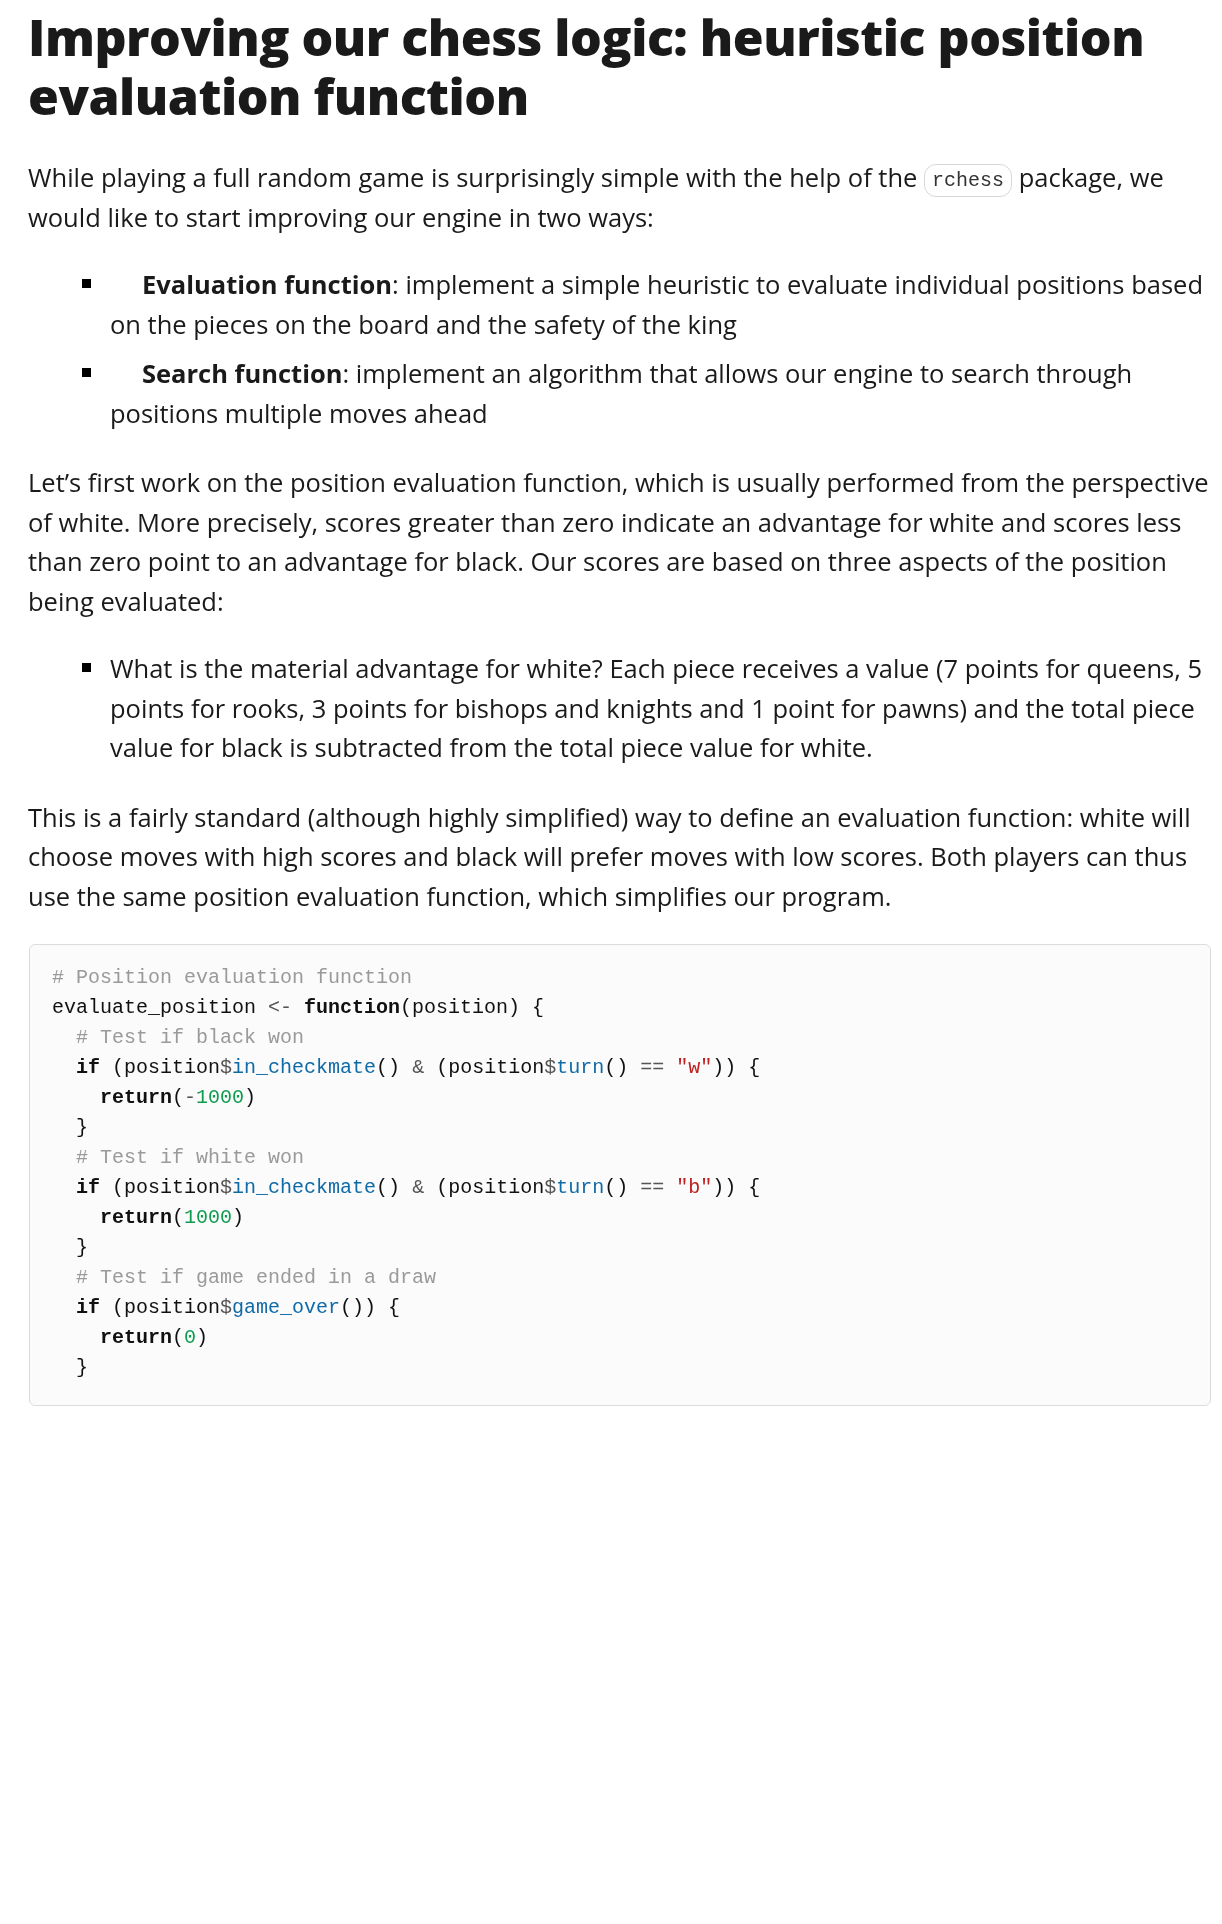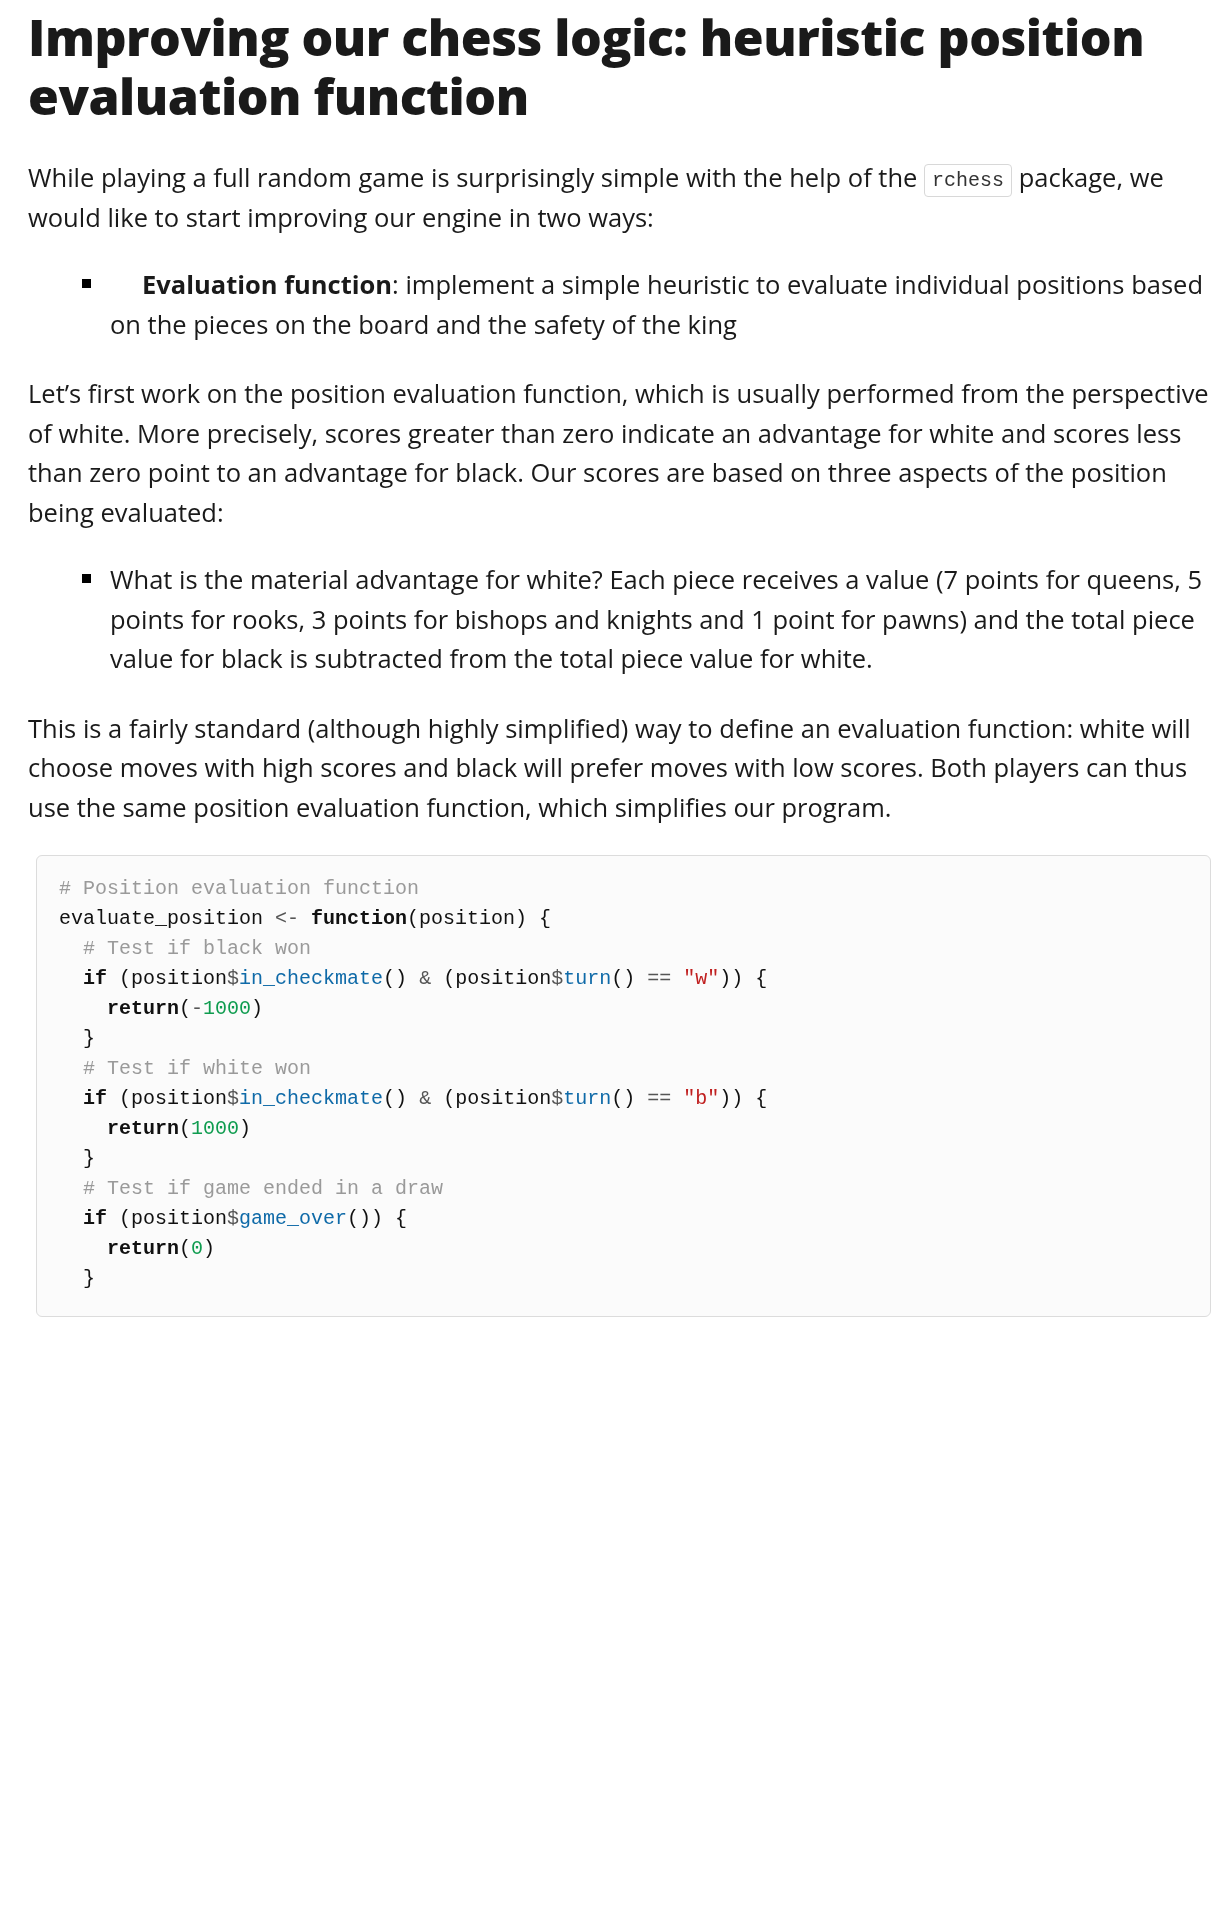--- a/index.html
+++ b/index.html
@@ -27,21 +27,21 @@
     line-height: 1.55;
     margin: 0 0 28px 0;
     font-weight: 400;
   }
   p.body .inline-holder { vertical-align: baseline; }
   code.inline {
     font-family: "Courier New", Courier, monospace;
     font-size: 20px;
     background: #fff;
     border: 1px solid #d8d8d8;
-    border-radius: 4px;
+    border-radius: 12px;
     padding: 4px 7px 4px 7px;
     color: #333;
     vertical-align: 1px;
   }
   ul.bullets {
     list-style: none;
     padding: 0 0 0 54px;
     margin: 0 0 30px 0;
   }
   ul.bullets > li {
@@ -56,21 +56,21 @@
     position: absolute;
     left: 0;
     top: 14px;
     width: 9px;
     height: 9px;
     background: #000;
   }
   .b { font-weight: 700; margin-left: 32px; }
 
   pre.codeblock {
-    margin: 18px 0 0 8px;
+    margin: 18px 0 0 1px;
     padding: 18px 22px 22px 22px;
     border: 1px solid #dcdcdc;
     border-radius: 6px;
     background: #fbfbfb;
     font-family: "Courier New", Courier, monospace;
     font-size: 20px;
     line-height: 1.5;
     white-space: pre;
     overflow-x: auto;
   }
@@ -90,20 +90,23 @@
   <h1 class="title">Improving our chess logic: heuristic position evaluation function</h1>
 
   <p class="body">
     <span>While playing a full random game is surprisingly simple with the help of the </span><span class="inline-holder"><code class="inline">rchess</code></span><span> package, we would like to start improving our engine in two ways:</span>
   </p>
 
   <ul class="bullets">
     <li>
       <span class="b">Evaluation function</span><span>: implement a simple heuristic to evaluate individual positions based on the pieces on the board and the safety of the king</span>
     </li>
+    <li>
+      <span class="b">Search function</span><span>: implement an algorithm that allows our engine to search through positions multiple moves ahead</span>
+    </li>
   </ul>
 
   <p class="body">Let’s first work on the position evaluation function, which is usually performed from the perspective of white. More precisely, scores greater than zero indicate an advantage for white and scores less than zero point to an advantage for black. Our scores are based on three aspects of the position being evaluated:</p>
 
   <ul class="bullets">
     <li><span>What is the material advantage for white? Each piece receives a value (7 points for queens, 5 points for rooks, 3 points for bishops and knights and 1 point for pawns) and the total piece value for black is subtracted from the total piece value for white.</span></li>
   </ul>
 
   <p class="body">This is a fairly standard (although highly simplified) way to define an evaluation function: white will choose moves with high scores and black will prefer moves with low scores. Both players can thus use the same position evaluation function, which simplifies our program.</p>
 

